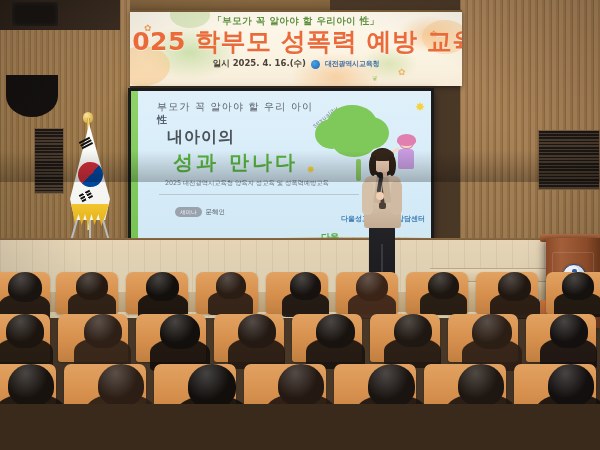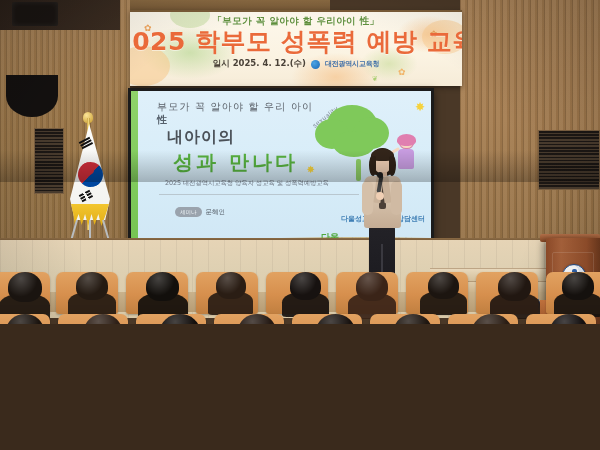--- a/index.html
+++ b/index.html
@@ -4,21 +4,21 @@
 <style>
   * { box-sizing: border-box; margin: 0; padding: 0; }
   html, body {
     width: 600px; height: 450px;
     overflow: hidden;
     font-family: "DejaVu Sans", "Liberation Sans", sans-serif;
     background: #3a2a1c;
   }
   #scene {
     position: relative;
-    width: 600px; height: 324px;
+    width: 600px; height: 404px;
     overflow: hidden;
     background: #4a3827;
   }
 
   
   .wall {
     position: absolute;
     background:
       repeating-linear-gradient(90deg,
         rgba(0,0,0,0.13) 0px, rgba(0,0,0,0.13) 1px,
@@ -460,21 +460,21 @@
     <div class="blob b1"></div>
     <div class="blob b2"></div>
     <div class="blob b3"></div>
     <div class="flower" style="left:14px; top:12px;">✿</div>
     <div class="flower" style="left:300px; top:18px; color:#e7a05a;">✿</div>
     <div class="flower" style="left:268px; top:56px; color:#f2b46a;">✿</div>
     <div class="flower" style="left:242px; top:64px; color:#a9cf72; font-size:7px;">❦</div>
     <div id="banner-line1">「부모가 꼭 알아야 할 우리아이 性」</div>
     <div id="banner-title">2025 학부모 성폭력 예방 교육</div>
     <div id="banner-bottom">
-      <span id="banner-date">일시  2025. 4. 12.(수)</span>
+      <span id="banner-date">일시  2025. 4. 16.(수)</span>
       <span id="org-logo-dot"></span>
       <span id="org-logo-text">대전광역시교육청</span>
     </div>
   </div>
 
   <div id="screen-frame">
     <div id="slide">
       <div id="slide-green-left"></div>
       <div id="slide-green-bottom"></div>
 

